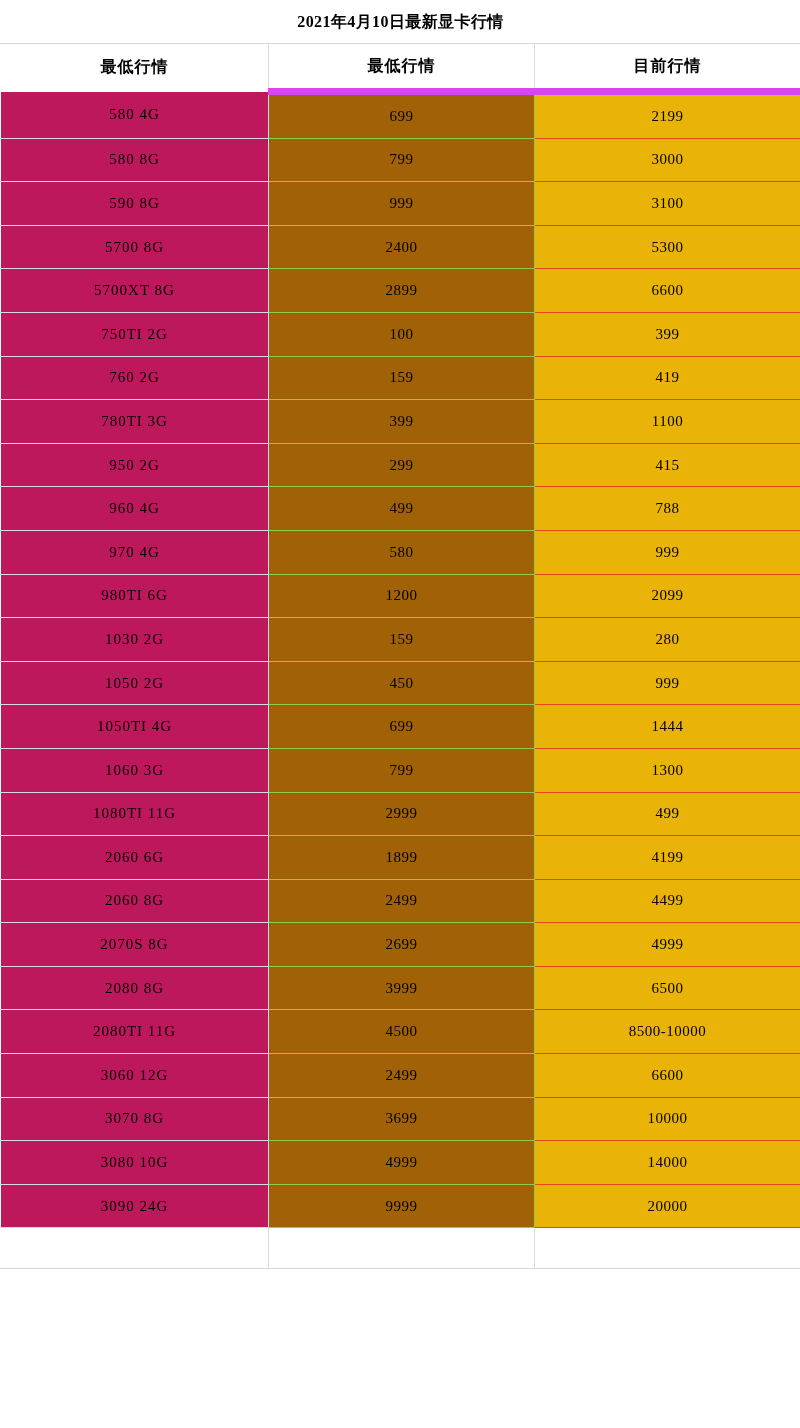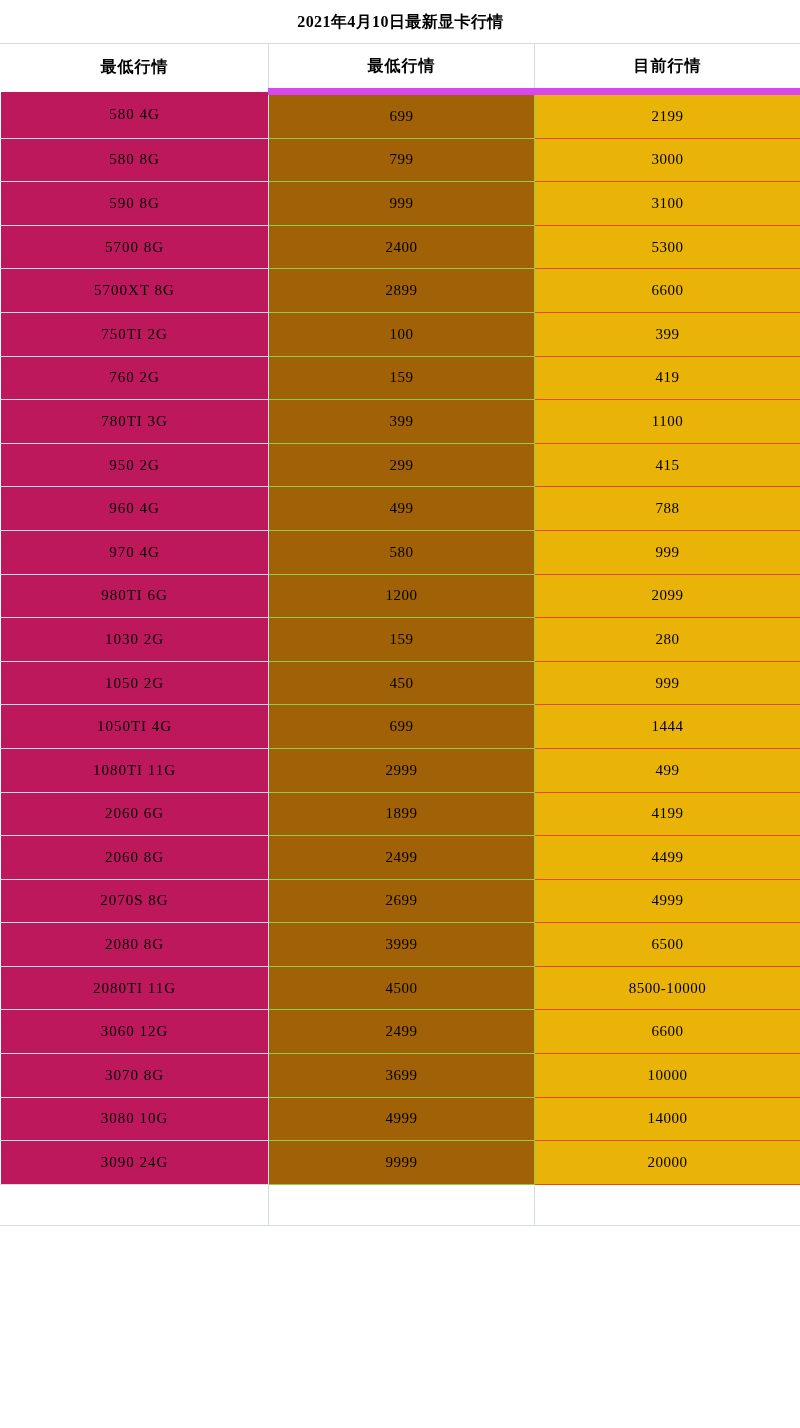--- a/index.html
+++ b/index.html
@@ -201,20 +201,25 @@
           <td class="col-name">1050 2G</td>
           <td class="col-low">450</td>
           <td class="col-cur">999</td>
         </tr>
         <tr class="data-row">
           <td class="col-name">1050TI 4G</td>
           <td class="col-low">699</td>
           <td class="col-cur">1444</td>
         </tr>
         <tr class="data-row">
+          <td class="col-name">1060 3G</td>
+          <td class="col-low">799</td>
+          <td class="col-cur">1300</td>
+        </tr>
+        <tr class="data-row">
           <td class="col-name">1080TI 11G</td>
           <td class="col-low">2999</td>
           <td class="col-cur">499</td>
         </tr>
         <tr class="data-row">
           <td class="col-name">2060 6G</td>
           <td class="col-low">1899</td>
           <td class="col-cur">4199</td>
         </tr>
         <tr class="data-row">

